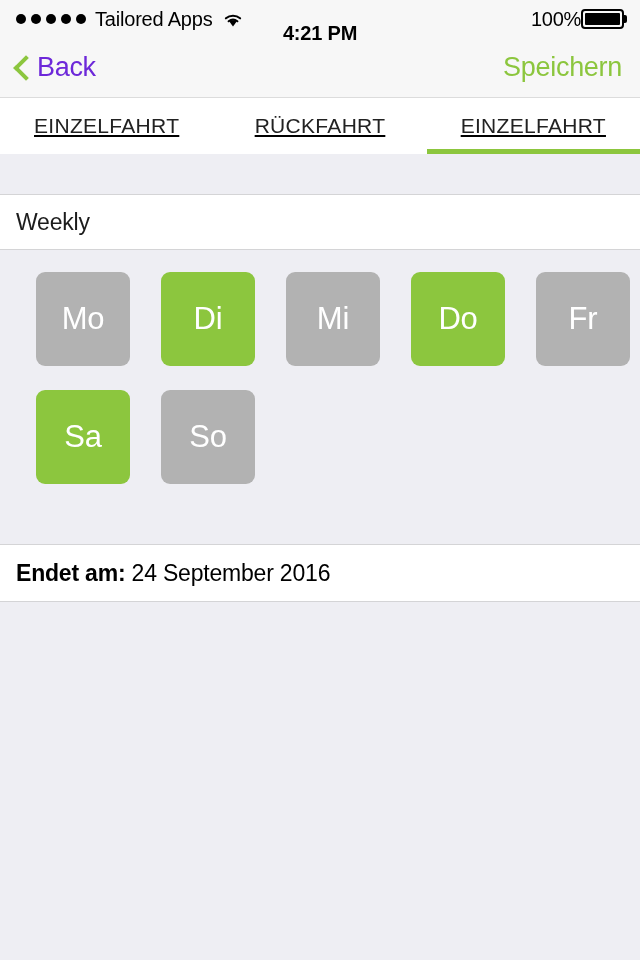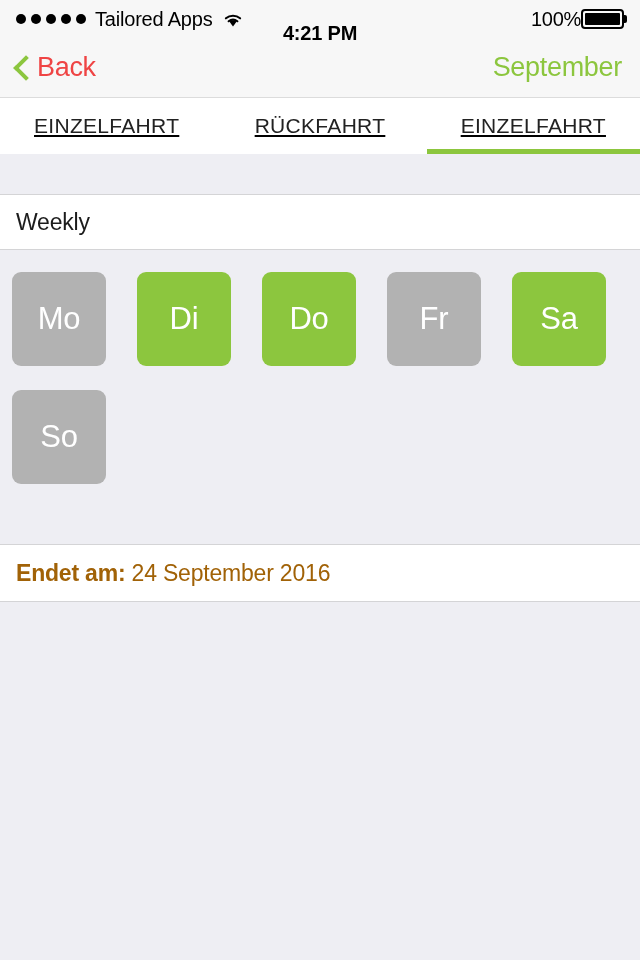--- a/index.html
+++ b/index.html
@@ -155,21 +155,21 @@
     top: 4px;
     width: 14px;
     height: 14px;
     border-left: 4px solid #8cc63e;
     border-bottom: 4px solid #8cc63e;
     transform: rotate(45deg);
   }
 
   .nav-back-label {
     font-size: 27px;
-    color: #ef4444;
+    color: #6d28d9;
     letter-spacing: -0.3px;
   }
 
   .nav-save {
     margin-left: auto;
     font-size: 27px;
     color: #8cc63e;
     cursor: pointer;
     letter-spacing: -0.3px;
   }
@@ -230,21 +230,21 @@
   .row-frequency { height: 56px; }
 
   .frequency-label {
     font-size: 23px;
     color: #1c1c1c;
     letter-spacing: -0.2px;
   }
 
   .days-panel {
     background: #eeeef3;
-    padding: 22px 20px 0 12px;
+    padding: 22px 20px 0 36px;
     flex: 0 0 auto;
   }
 
   .days-grid {
     display: grid;
     grid-template-columns: repeat(5, 94px);
     gap: 24px 31px;
     justify-content: start;
   }
 
@@ -266,21 +266,21 @@
   .day-btn.selected {
     background: #8cc63e;
   }
 
   .gap-md { height: 60px; flex: 0 0 auto; }
 
   .row-enddate { height: 58px; }
 
   .enddate-text {
     font-size: 23px;
-    color: #a16207;
+    color: #000000;
     letter-spacing: -0.2px;
     white-space: pre;
   }
 
   .enddate-label {
     font-weight: bold;
   }
 
   .enddate-value {
     font-weight: normal;
@@ -323,41 +323,42 @@
         <div class="battery-fill"></div>
       </div>
     </div>
   </div>
 
   <div class="nav-bar">
     <div class="nav-back">
       <span class="chevron-left"></span>
       <span class="nav-back-label">Back</span>
     </div>
-    <div class="nav-save">September</div>
+    <div class="nav-save">Speichern</div>
   </div>
 
   <div class="tab-bar">
     <div class="tab">EINZELFAHRT</div>
     <div class="tab">RÜCKFAHRT</div>
     <div class="tab active">EINZELFAHRT</div>
   </div>
 
   <div class="content">
 
     <div class="gap-sm"></div>
 
     <div class="row-white row-frequency">
       <span class="frequency-label">Weekly</span>
     </div>
 
     <div class="days-panel">
       <div class="days-grid">
         <div class="day-btn">Mo</div>
         <div class="day-btn selected">Di</div>
+        <div class="day-btn">Mi</div>
         <div class="day-btn selected">Do</div>
         <div class="day-btn">Fr</div>
         <div class="day-btn selected">Sa</div>
         <div class="day-btn">So</div>
       </div>
     </div>
 
     <div class="gap-md"></div>
 
     <div class="row-white row-enddate">

